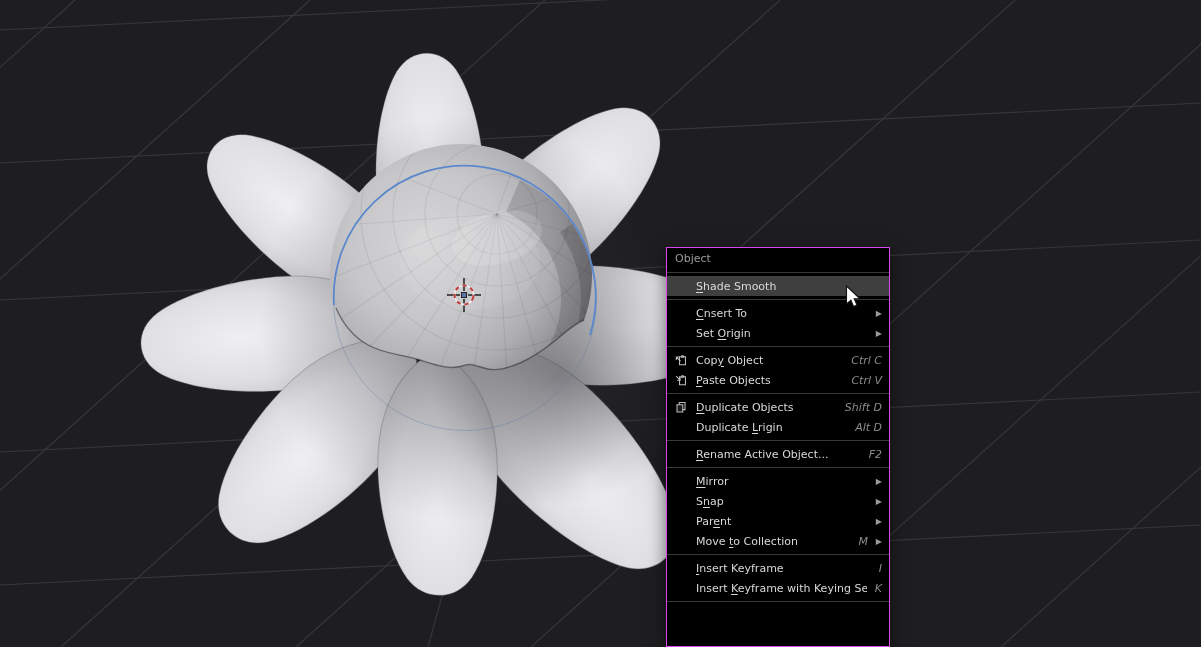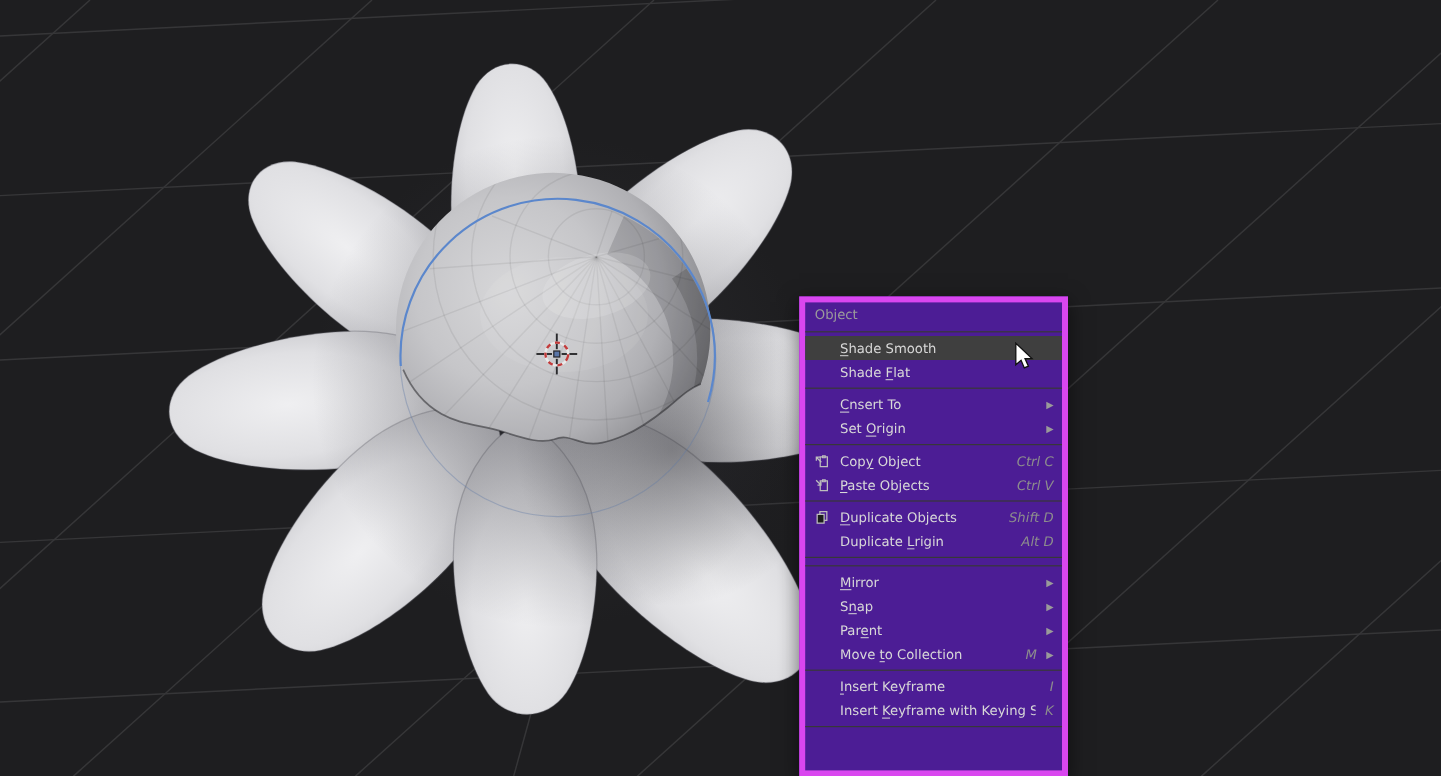--- a/index.html
+++ b/index.html
@@ -6,21 +6,21 @@
   body{
     width:1201px;height:647px;overflow:hidden;position:relative;
     background:#1e1e20;
     font-family:"DejaVu Sans","Liberation Sans",sans-serif;
   }
   #scene{position:absolute;left:0;top:0;z-index:0;}
 
   
   .menu{
     position:absolute;left:666px;top:247px;width:224px;height:400px;
-    background:#4c1d95;border:5px solid #d946ef;box-sizing:border-box;
+    background:#000000;border:1px solid #d946ef;box-sizing:border-box;
     z-index:5;font-size:11px;color:#d8d8d8;
     box-shadow:0 5px 16px rgba(0,0,0,.55);
   }
   .mhead{height:21px;line-height:21px;padding:0 8px;color:#9b9b9b;}
   .msep{height:7px;position:relative;}
   .msep::after{content:"";position:absolute;left:0;right:0;top:3px;height:1px;background:#383838;}
   .mi{height:20px;display:flex;align-items:center;padding:0 7px;cursor:default;}
   .mi.hl{background:#3f3f3f;}
   .ic{width:22px;flex:0 0 22px;display:flex;align-items:center;}
   .ic svg{width:14px;height:14px;}
@@ -153,24 +153,20 @@
 </svg>
 
 <div class="menu">
   <div class="mhead">Object</div>
   <div class="msep"></div>
 
   <div class="mi hl">
     <span class="ic"></span>
     <span class="lb"><span></span><u>S</u><span>hade Smooth</span></span>
   </div>
-  <div class="mi">
-    <span class="ic"></span>
-    <span class="lb"><span>Shade </span><u>F</u><span>lat</span></span>
-  </div>
 
   <div class="msep"></div>
 
   <div class="mi">
     <span class="ic"></span>
     <span class="lb"><span></span><u>C</u><span>nsert To</span></span>
     <span class="ar">▶</span>
   </div>
   <div class="mi">
     <span class="ic"></span>
@@ -216,20 +212,25 @@
     <span class="sc">Shift D</span>
   </div>
   <div class="mi">
     <span class="ic"></span>
     <span class="lb"><span>Duplicate </span><u>L</u><span>rigin</span></span>
     <span class="sc">Alt D</span>
   </div>
 
   <div class="msep"></div>
 
+  <div class="mi">
+    <span class="ic"></span>
+    <span class="lb"><span></span><u>R</u><span>ename Active Object...</span></span>
+    <span class="sc">F2</span>
+  </div>
 
   <div class="msep"></div>
 
   <div class="mi">
     <span class="ic"></span>
     <span class="lb"><span></span><u>M</u><span>irror</span></span>
     <span class="ar">▶</span>
   </div>
   <div class="mi">
     <span class="ic"></span>

